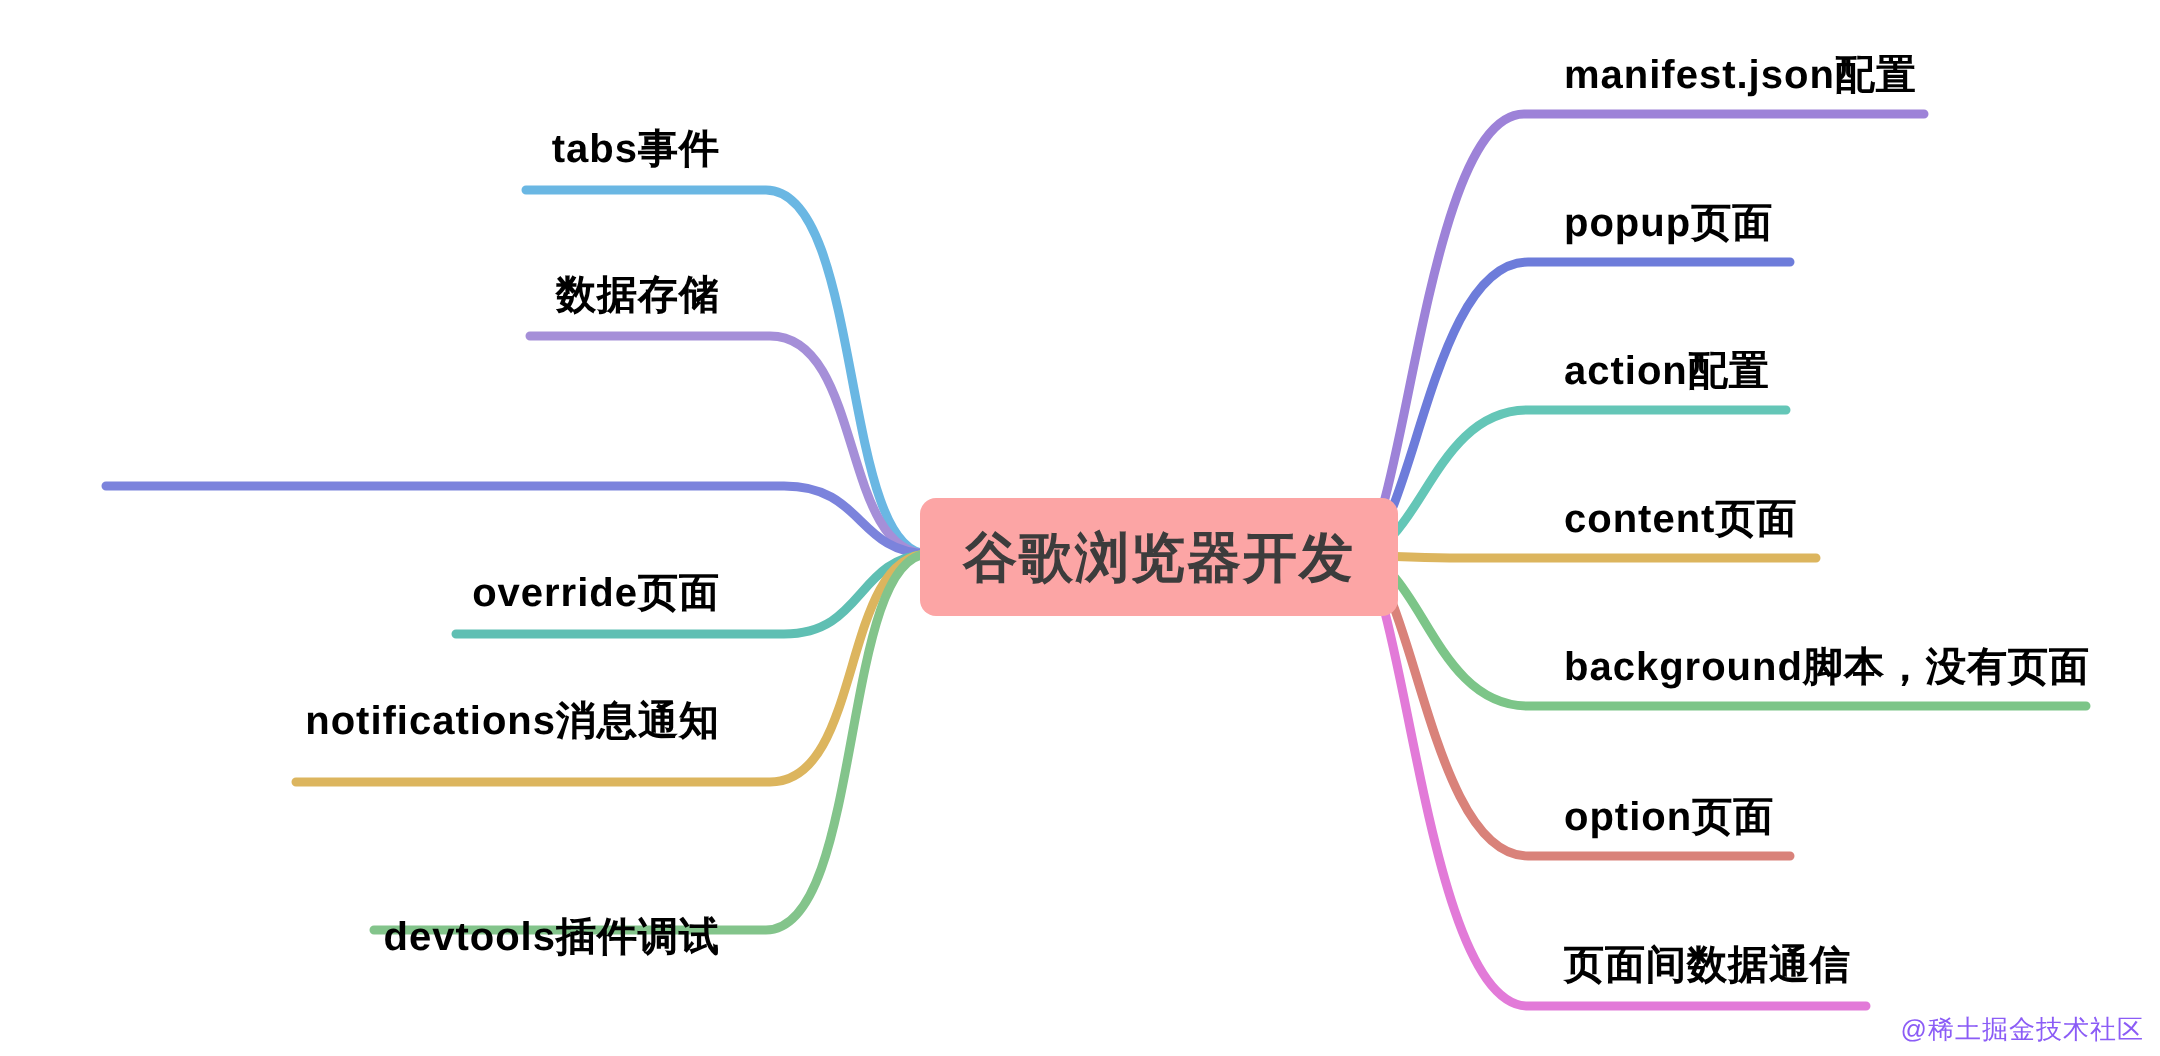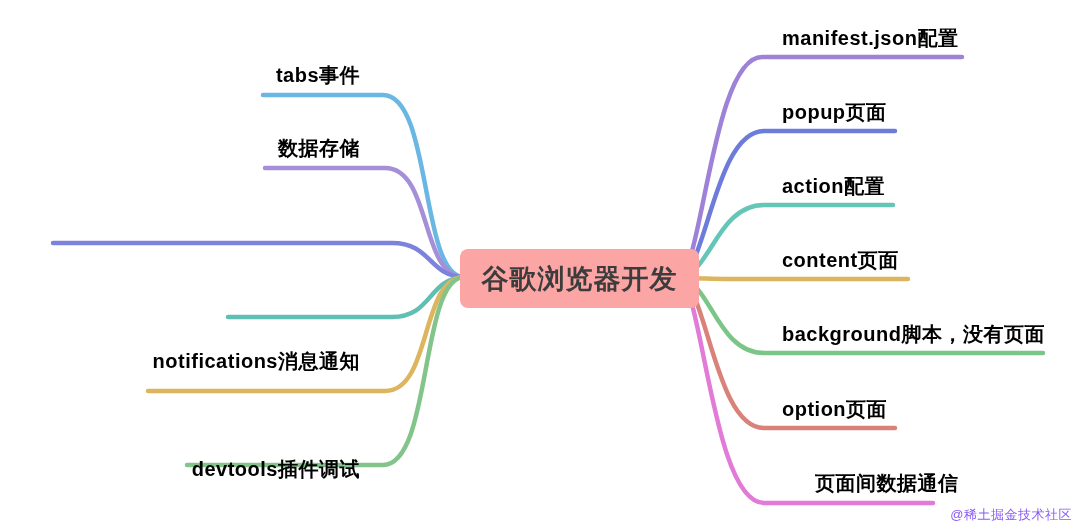--- a/index.html
+++ b/index.html
@@ -78,28 +78,29 @@
     <path d="M 678 277 C 706 277, 714 131, 764 131 L 895 131" stroke="#6d7cda"></path>
     <path d="M 678 277 C 710 277, 716 205, 764 205 L 893 205" stroke="#64c6b7"></path>
     <path d="M 678 278 C 700 278, 710 279, 730 279 L 908 279" stroke="#dcb55e"></path>
     <path d="M 678 278 C 710 278, 716 353, 764 353 L 1043 353" stroke="#7cc588"></path>
     <path d="M 678 278 C 706 278, 714 428, 764 428 L 895 428" stroke="#d9827a"></path>
     <path d="M 678 278 C 702 278, 712 503, 764 503 L 933 503" stroke="#e27ad8"></path>
   </svg>
 
   <div class="branch-label left" style="right:720px; top:62px;">tabs事件</div>
   <div class="branch-label left" style="right:720px; top:135px;">数据存储</div>
+  <div class="branch-label left" style="right:720px; top:284px;">override页面</div>
   <div class="branch-label left" style="right:720px; top:348px;">notifications消息通知</div>
   <div class="branch-label left" style="right:720px; top:432px;margin-top:24px;">devtools插件调试</div>
 
   <div class="branch-label" style="left:782px; top:25px;">manifest.json配置</div>
   <div class="branch-label" style="left:782px; top:99px;">popup页面</div>
   <div class="branch-label" style="left:782px; top:173px;">action配置</div>
   <div class="branch-label" style="left:782px; top:247px;">content页面</div>
   <div class="branch-label" style="left:782px; top:321px;">background脚本，没有页面</div>
   <div class="branch-label" style="left:782px; top:396px;">option页面</div>
-  <div class="branch-label" style="left:782px; top:470px;margin-left:33px;">页面间数据通信</div>
+  <div class="branch-label" style="left:782px; top:470px;">页面间数据通信</div>
 
   <div class="central-node">谷歌浏览器开发</div>
 
   <div class="watermark">@稀土掘金技术社区</div>
 
 </div>
 
 </body></html>

